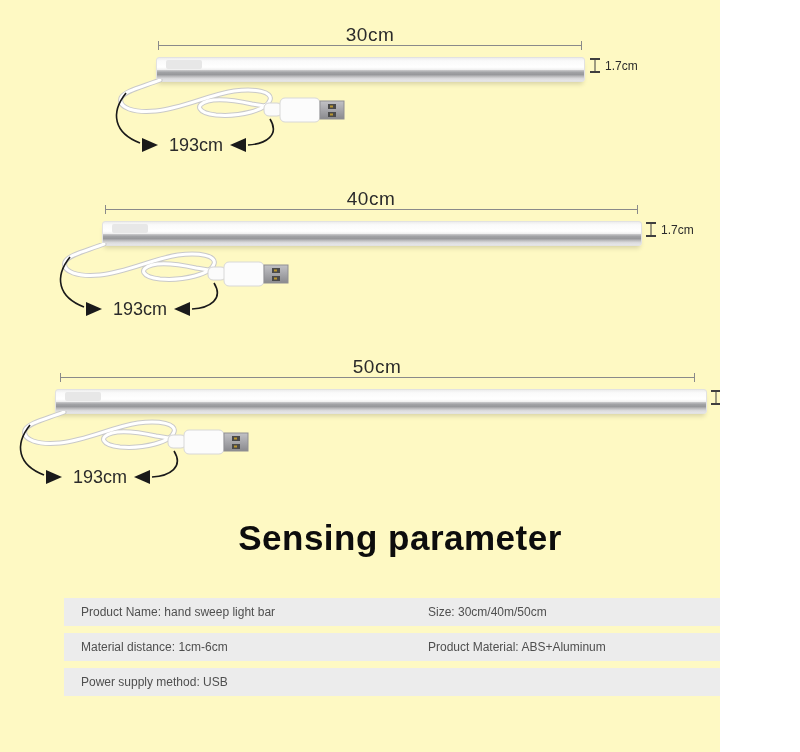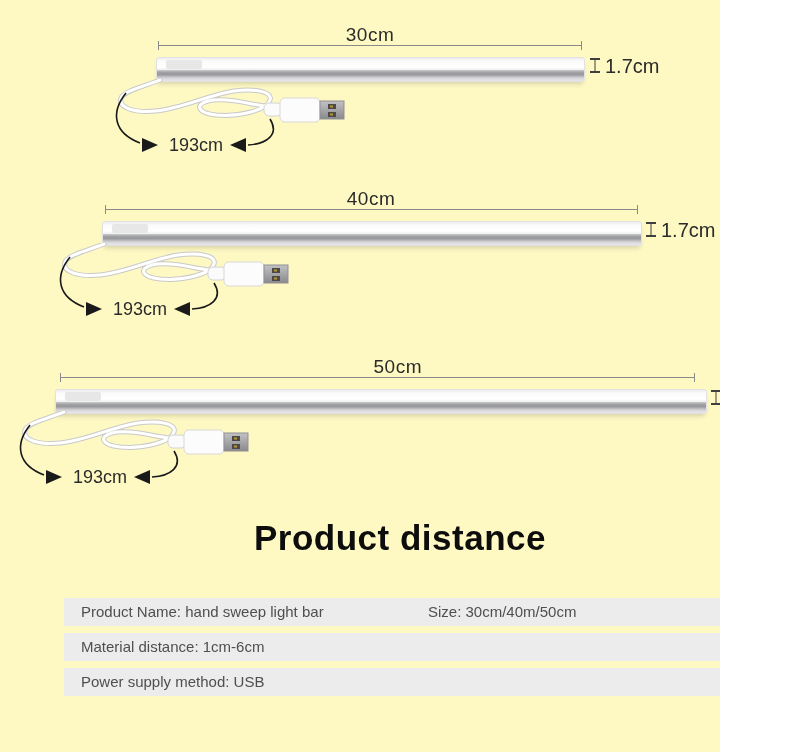--- a/index.html
+++ b/index.html
@@ -32,34 +32,34 @@
   }
   .hbracket{
     position:absolute;width:10px;height:15px;box-sizing:border-box;
     border-top:2px solid #3f3f3f;border-bottom:2px solid #3f3f3f;
   }
   .hbracket::before{
     content:"";position:absolute;left:50%;top:0;bottom:0;width:1px;
     background:#3f3f3f;transform:translateX(-50%);
   }
   .height-label{
-    position:absolute;font-size:20px;color:#2b2b2b;line-height:18px;
+    position:absolute;font-size:12px;color:#2b2b2b;line-height:18px;
   }
   .cable-svg{position:absolute;width:240px;height:100px;}
   .cable-svg text{
     font-family:"Liberation Sans",sans-serif;font-size:18px;fill:#2b2b2b;
   }
   .page-title{
     position:absolute;left:0;top:518px;width:800px;text-align:center;
     font-size:35px;font-weight:700;color:#0d0d0d;letter-spacing:.5px;
   }
   .param-table{position:absolute;left:64px;top:598px;width:673px;}
   .param-row{
     position:relative;width:673px;height:28px;background:#ececec;
-    margin-bottom:7px;font-size:15px;color:#4f4f4f;line-height:28px;padding-left:36px;
+    margin-bottom:7px;font-size:12px;color:#4f4f4f;line-height:28px;padding-left:36px;
   }
   .param-left{position:absolute;left:17px;top:0;white-space:nowrap;}
   .param-right{position:absolute;left:364px;top:0;white-space:nowrap;}
 </style>
 </head>
 <body>
 
 <div id="stage">
 
   <div>
@@ -134,21 +134,21 @@
       <rect x="218" y="34.5" width="3" height="2" fill="#b9962f"></rect>
       <path d="M 14,14 C -2,34 2,54 28,64" fill="none" stroke="#1a1a1a" stroke-width="1.6"></path>
       <polygon points="30,59 46,66 30,73" fill="#1a1a1a"></polygon>
       <path d="M 158,40 C 168,56 154,65 136,66" fill="none" stroke="#1a1a1a" stroke-width="1.6"></path>
       <polygon points="134,59 118,66 134,73" fill="#1a1a1a"></polygon>
       <text x="84" y="72" text-anchor="middle">193cm</text>
     </svg>
   </div>
 
   <div>
-    <span class="size-label" style="left:332px;top:356px;text-align:right;">50cm</span>
+    <span class="size-label" style="left:332px;top:356px;">50cm</span>
     <div class="dimline" style="left:60px;top:377px;width:635px;"></div>
     <div class="bar" style="left:55px;top:389px;width:652px;">
       <div class="sensor-window"></div>
     </div>
     <div class="hbracket" style="left:711px;top:390px;"></div>
     <span class="height-label" style="left:726px;top:389px;">1.7cm</span>
 
     <svg class="cable-svg" style="left:16px;top:411px;" viewBox="0 0 240 100">
       <defs>
         <linearGradient id="metalGrad3" x1="0" y1="0" x2="0" y2="1">
@@ -172,28 +172,29 @@
       <rect x="218" y="26.5" width="3" height="2" fill="#b9962f"></rect>
       <rect x="218" y="34.5" width="3" height="2" fill="#b9962f"></rect>
       <path d="M 14,14 C -2,34 2,54 28,64" fill="none" stroke="#1a1a1a" stroke-width="1.6"></path>
       <polygon points="30,59 46,66 30,73" fill="#1a1a1a"></polygon>
       <path d="M 158,40 C 168,56 154,65 136,66" fill="none" stroke="#1a1a1a" stroke-width="1.6"></path>
       <polygon points="134,59 118,66 134,73" fill="#1a1a1a"></polygon>
       <text x="84" y="72" text-anchor="middle">193cm</text>
     </svg>
   </div>
 
-  <div class="page-title">Product distance</div>
+  <div class="page-title">Sensing parameter</div>
 
   <div class="param-table">
     <div class="param-row">
       <span class="param-left">Product Name: hand sweep light bar</span>
       <span class="param-right">Size: 30cm/40m/50cm</span>
     </div>
     <div class="param-row">
       <span class="param-left">Material distance: 1cm-6cm</span>
+      <span class="param-right">Product Material: ABS+Aluminum</span>
     </div>
     <div class="param-row">
       <span class="param-left">Power supply method: USB</span>
     </div>
   </div>
 
 </div>
 
 </body></html>

